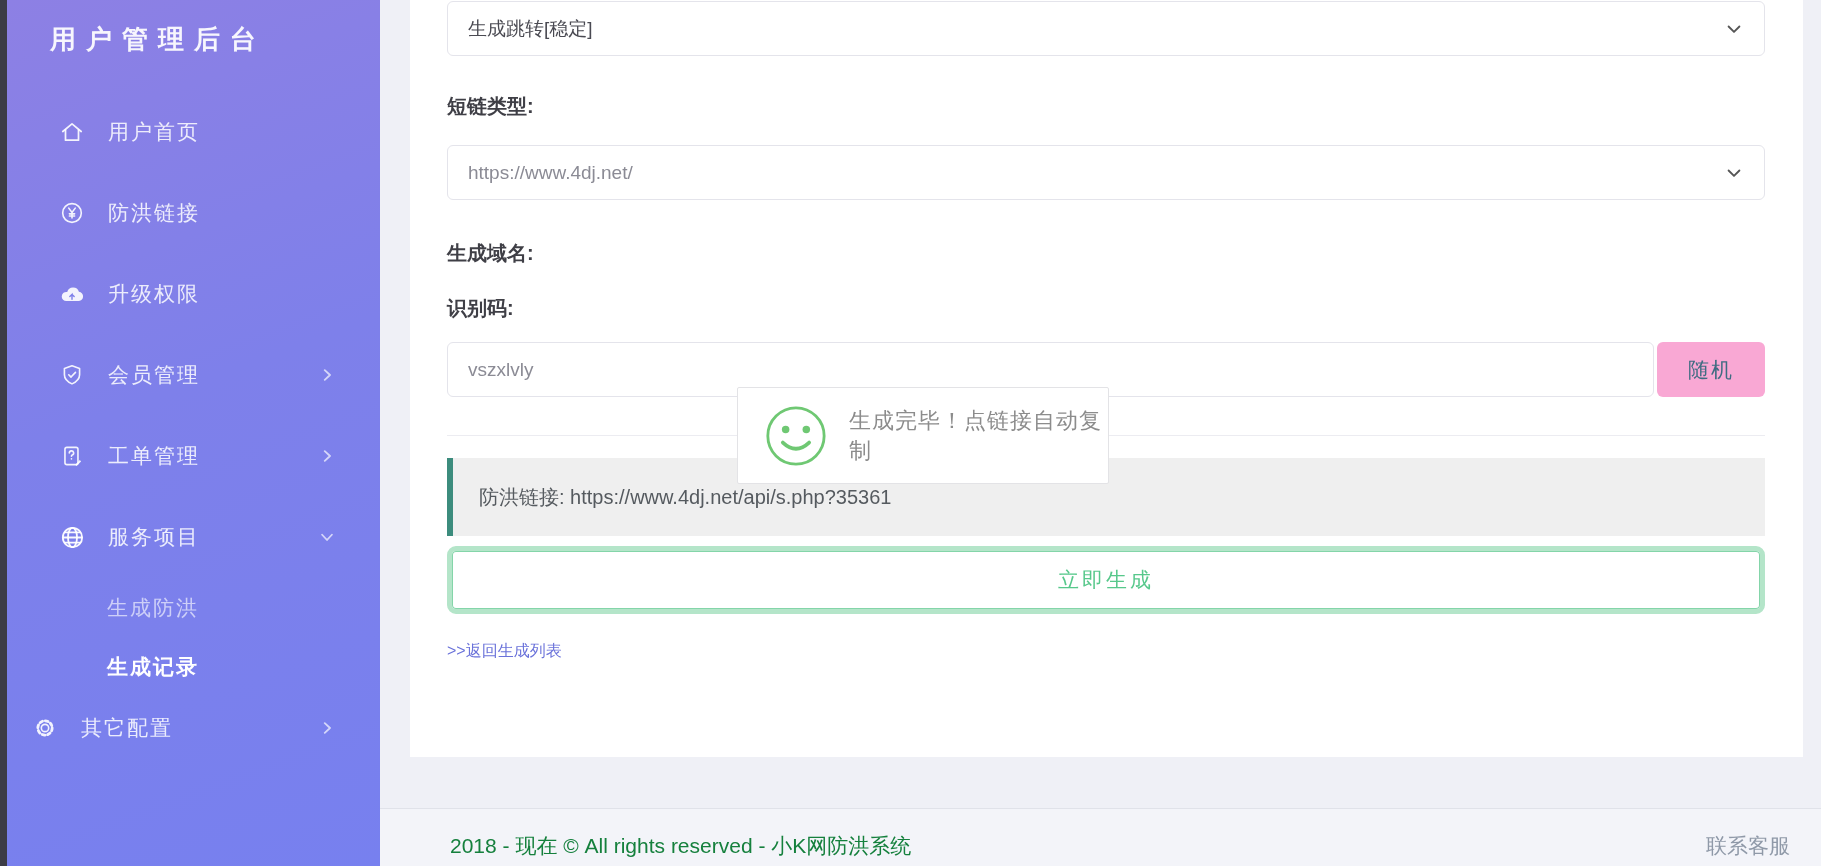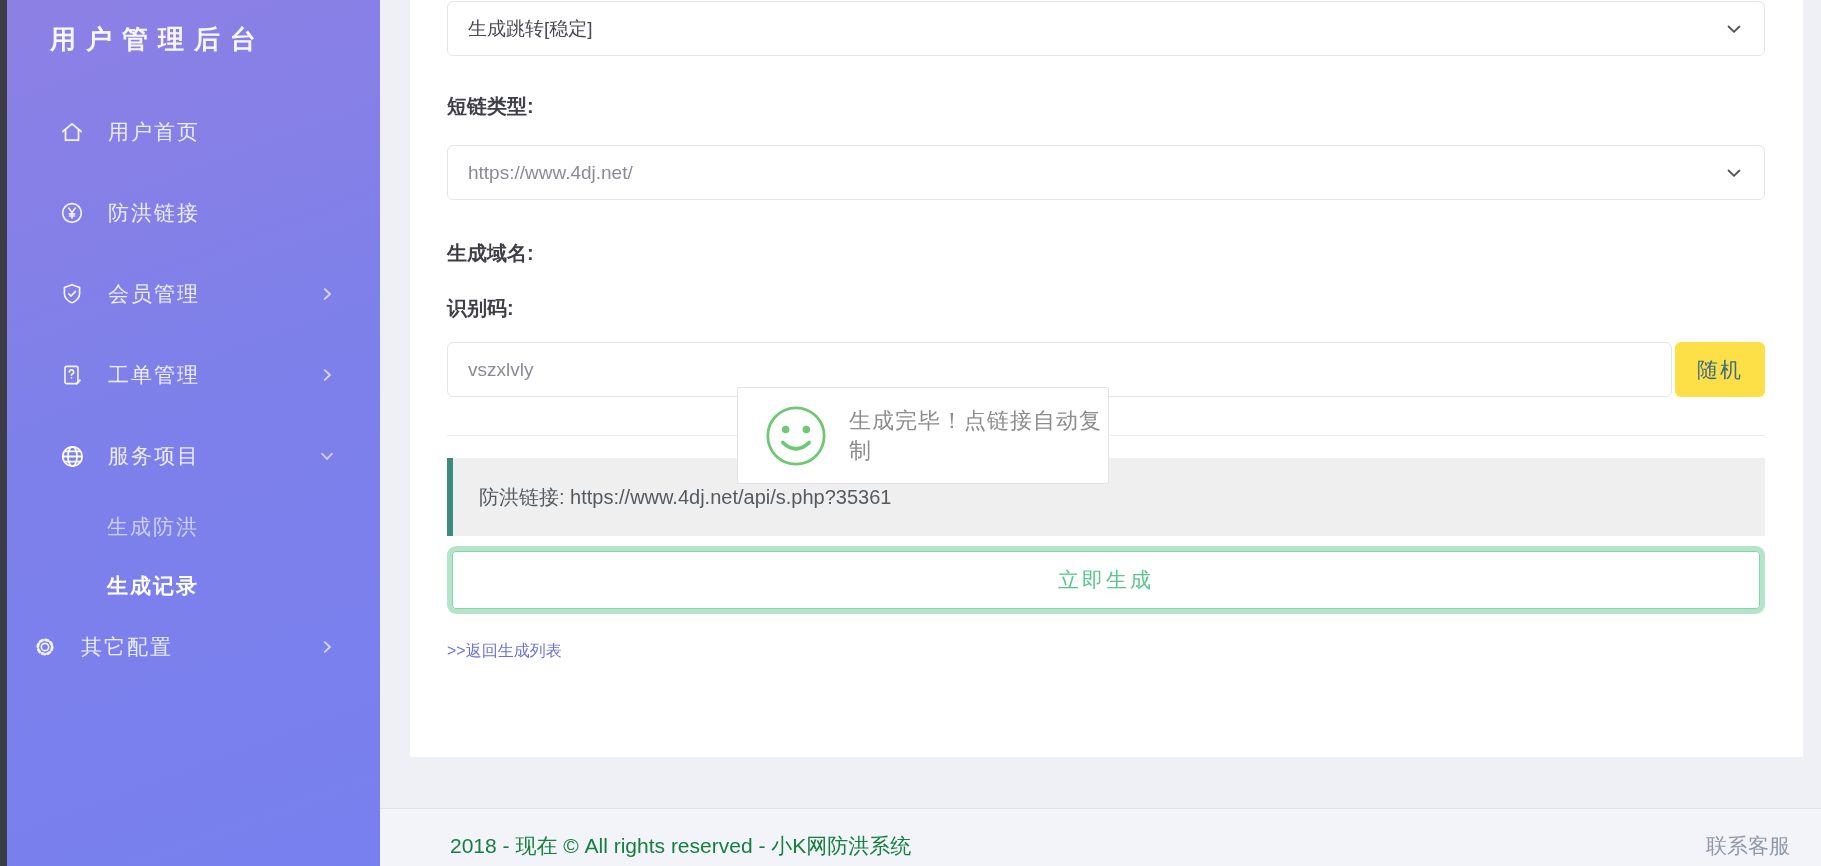--- a/index.html
+++ b/index.html
@@ -47,22 +47,22 @@
   input.boxctl { color:#8b8b95; outline:none; }
 
   .sel1 { margin-top:0px; }
   .lab1 { margin-top:37px; }
   .sel2 { margin-top:25px; }
   .lab2 { margin-top:40px; }
   .inp1 { margin-top:20px; }
   .lab3 { margin-top:28px; }
   .code-row { margin-top:20px; display:flex; align-items:stretch; }
   .code-row input { flex:1; }
-  .random-btn { flex:0 0 auto; width:90px; height:55px; margin-left:3px;
-    background:#fde047; border:none; border-radius:6px; color:#3f6c82;
+  .random-btn { flex:0 0 auto; width:108px; height:55px; margin-left:3px;
+    background:#f9a8d4; border:none; border-radius:6px; color:#3f6c82;
     font-size:21px; letter-spacing:2px; cursor:pointer;
     font-family:inherit; }
 
   .divider { margin-top:38px; height:1px; background:#ececf1; }
 
   .alert { margin-top:22px; height:78px; background:#efefef;
     border-left:6px solid #3c8c7d; display:flex; align-items:center;
     padding-left:26px; font-size:20px; color:#555a5f; }
 
   .gen-btn { margin-top:10px; width:100%; height:68px; background:#ffffff;
@@ -112,20 +112,29 @@
     <div class="menu-item">
       <span class="ico">
         <svg width="26" height="26" viewBox="0 0 24 24" fill="none" stroke="rgba(255,255,255,.9)" stroke-width="1.5" stroke-linecap="round">
           <circle cx="12" cy="12" r="8.6"></circle>
           <path d="M9 7.5 L12 11.5 L15 7.5 M12 11.5 V16.5 M9.6 12.8 H14.4 M9.6 14.8 H14.4"></path>
         </svg>
       </span>
       <span class="lbl">防洪链接</span>
     </div>
 
+    <div class="menu-item">
+      <span class="ico">
+        <svg width="26" height="26" viewBox="0 0 24 24" fill="rgba(255,255,255,.9)">
+          <path d="M7 18.5 a4.2 4.2 0 1 1 .6-8.3 A5.6 5.6 0 0 1 18.4 10 a3.8 3.8 0 0 1 -.9 8.5 z"></path>
+          <path d="M12 16.8 v-4.4 l-2 2 m2-2 l2 2" stroke="#7e80ea" stroke-width="1.3" fill="none" stroke-linecap="round"></path>
+        </svg>
+      </span>
+      <span class="lbl">升级权限</span>
+    </div>
 
     <div class="menu-item">
       <span class="ico">
         <svg width="26" height="26" viewBox="0 0 24 24" fill="none" stroke="rgba(255,255,255,.9)" stroke-width="1.5" stroke-linecap="round" stroke-linejoin="round">
           <path d="M12 3.5 L19 6 V11.8 C19 16.3 16 18.4 12 20.2 C8 18.4 5 16.3 5 11.8 V6 Z"></path>
           <path d="M9 11.8 l2.1 2.1 L15.2 9.6"></path>
         </svg>
       </span>
       <span class="lbl">会员管理</span>
       <span class="chev">

